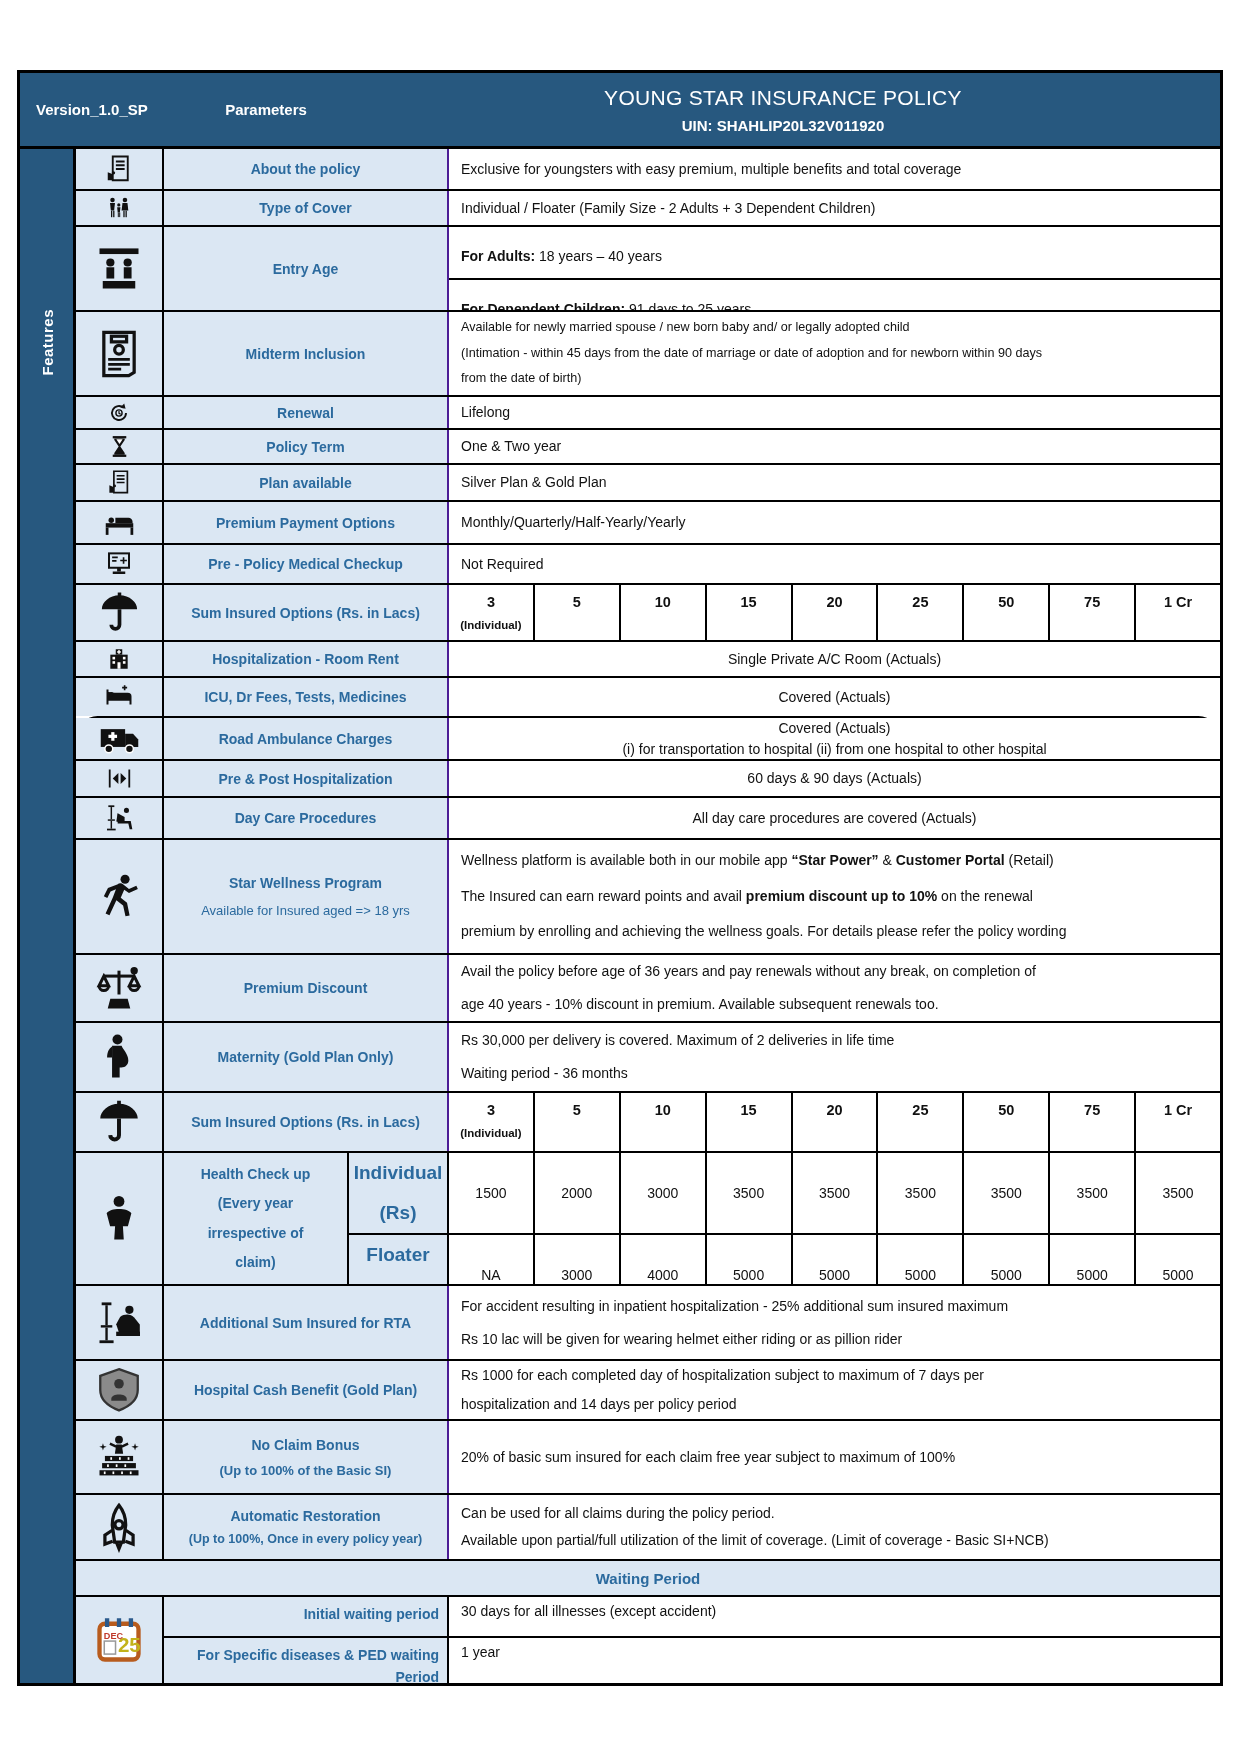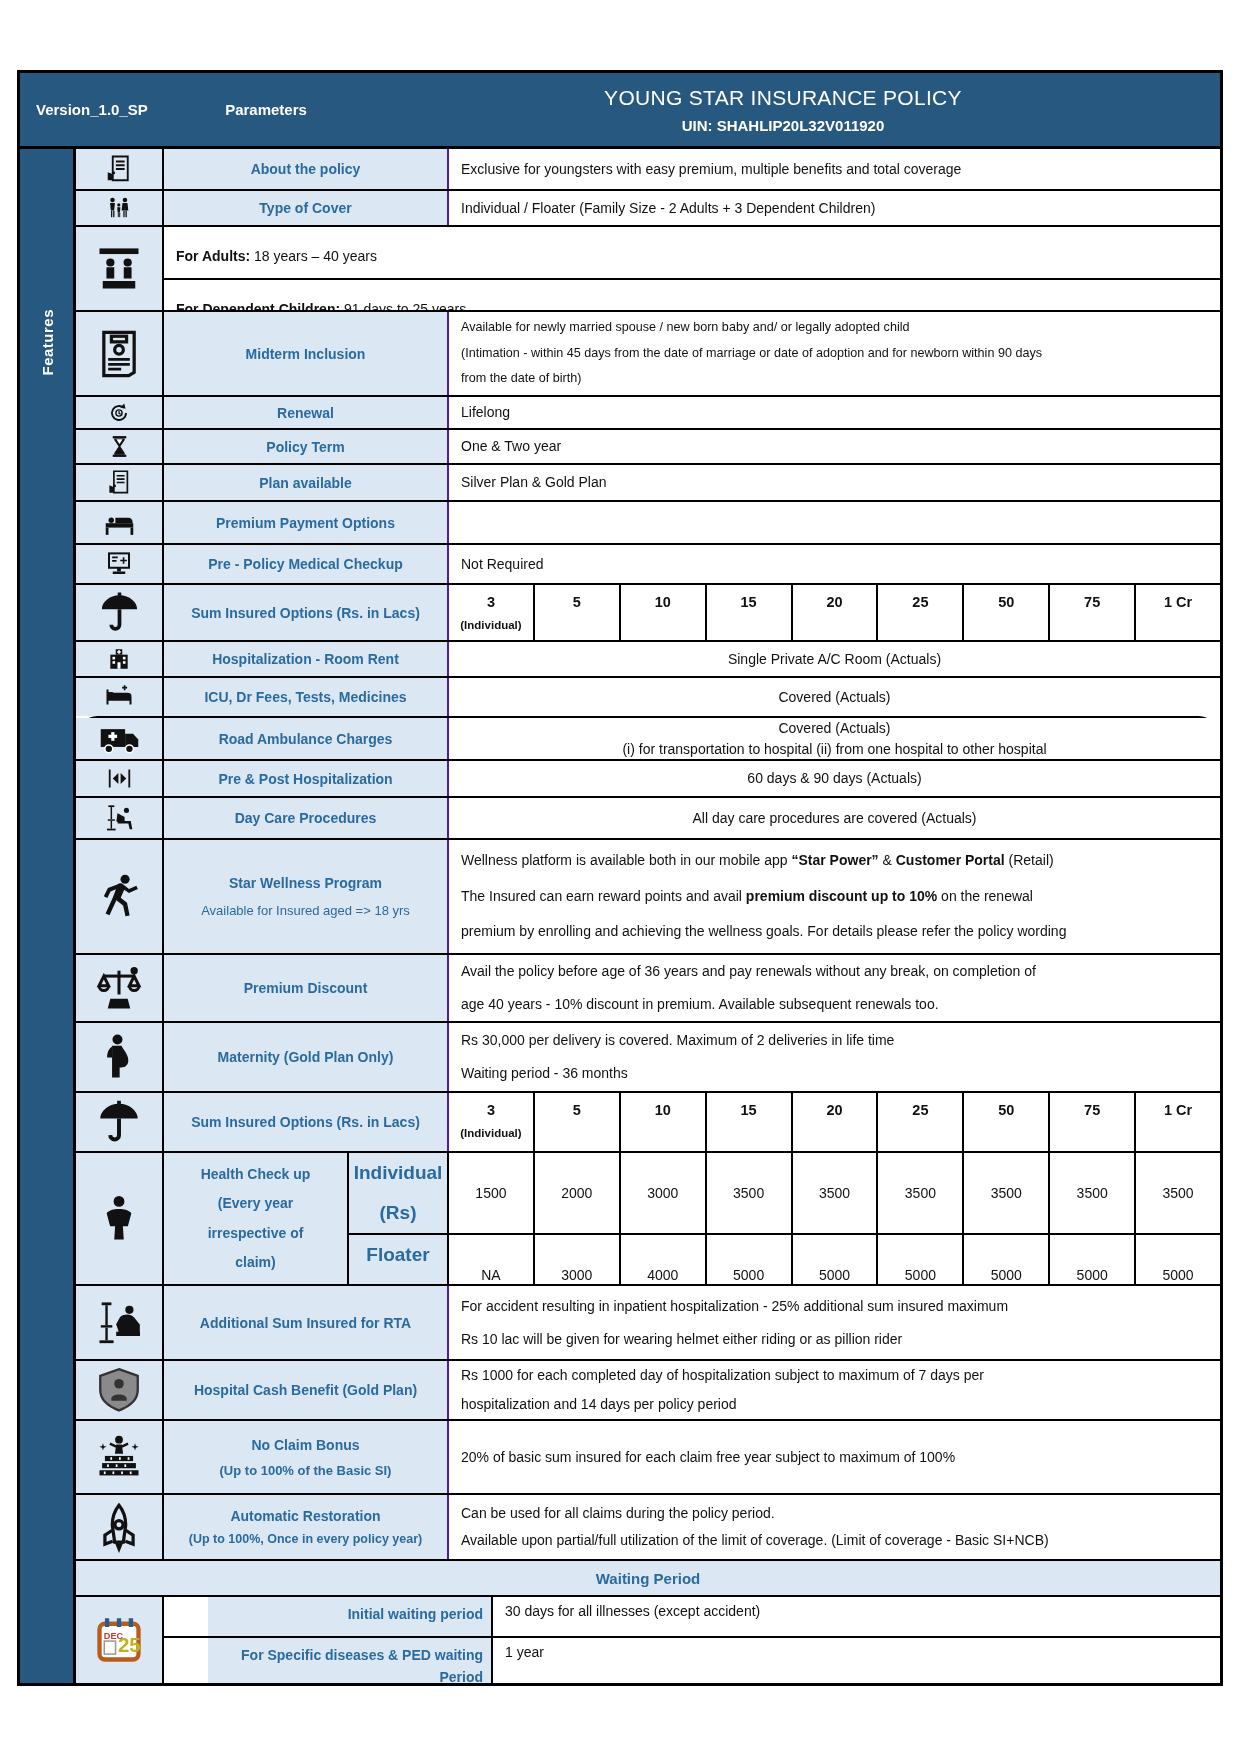--- a/index.html
+++ b/index.html
@@ -49,21 +49,21 @@
   .hc-sub{width:100px;flex:0 0 auto;background:var(--light);border-right:2px solid #000;box-sizing:border-box;display:flex;flex-direction:column;align-items:center;justify-content:center;color:var(--blue);font-weight:bold;font-size:19px;line-height:2.1;}
   .hc-vals{flex:1;display:flex;min-width:0;}
   .hc-val{flex:1;border-right:2px solid #000;box-sizing:border-box;display:flex;align-items:center;justify-content:center;font-size:14px;background:#fff;}
   .hc-val:last-child{border-right:none;}
   .hc-label{width:185px;flex:0 0 auto;background:var(--light);border-right:2px solid #000;box-sizing:border-box;display:flex;flex-direction:column;align-items:center;justify-content:center;color:var(--blue);font-weight:bold;font-size:14px;text-align:center;}
   .hc-label .wrap{width:140px;line-height:2.1;}
   
   .section{flex:1;background:var(--light);display:flex;align-items:center;justify-content:center;color:var(--blue);font-weight:bold;font-size:15px;}
   
   .wt-right{flex:1;display:flex;flex-direction:column;min-width:0;}
-  .wt-row{display:flex;min-width:0;box-sizing:border-box;padding-left:44px;}
+  .wt-row{display:flex;min-width:0;box-sizing:border-box;}
   .wt-row + .wt-row{border-top:2px solid #000;}
   .wt-label{width:285px;flex:0 0 auto;background:var(--light);border-right:2px solid #000;box-sizing:border-box;display:flex;align-items:flex-start;justify-content:flex-end;text-align:right;color:var(--blue);font-weight:bold;font-size:14px;padding:6px 8px 0 4px;line-height:1.6;}
   .wt-content{flex:1;background:#fff;padding:6px 12px 0 12px;font-size:14px;box-sizing:border-box;}
   
   .row-midterm-inclusion .cc{font-size:12.6px;}
   .row-midterm-inclusion .cc p{line-height:2.05;}
   .row-star-wellness-program .cc p{line-height:2.55;}
   .row-premium-discount .cc p{line-height:2.35;}
   .row-maternity .cc p{line-height:2.35;}
   .row-road-ambulance-charges .cc p{line-height:1.5;}
@@ -139,20 +139,23 @@
               <g fill="#111">
                 <rect x="3" y="2.5" width="18" height="2.6"></rect>
                 <circle cx="8" cy="9" r="1.9"></circle>
                 <path d="M6.2 11.2h3.6v5.2H6.2z"></path>
                 <circle cx="16" cy="9" r="1.9"></circle>
                 <path d="M14.2 11.2h3.6v5.2h-3.6z"></path>
                 <path d="M4.5 17.5h15v3.5h-15z"></path>
               </g>
             </svg>
           </div>
+          <div class="pc">
+            <div>Entry Age</div>
+          </div>
           <div class="stackwrap">
             <div class="stk">
               <p><span class="b">For Adults: </span><span>18 years – 40 years</span></p>
             </div>
             <div class="stk">
               <p><span class="b">For Dependent Children: </span><span>91 days to 25 years</span></p>
             </div>
           </div>
         </div>
         <div class="row row-midterm-inclusion" style="height: 85px;">
@@ -234,20 +237,23 @@
                 <rect x="2" y="12.5" width="20" height="3.2"></rect>
                 <rect x="2" y="15.7" width="2" height="5.3"></rect>
                 <rect x="20" y="15.7" width="2" height="5.3"></rect>
                 <circle cx="6" cy="10.3" r="2"></circle>
                 <path d="M9 8.5h9.5a3 3 0 0 1 3 3v1H9z"></path>
               </g>
             </svg>
           </div>
           <div class="pc">
             <div>Premium Payment Options</div>
+          </div>
+          <div class="cc">
+            <p><span>Monthly/Quarterly/Half-Yearly/Yearly</span></p>
           </div>
         </div>
         <div class="row row-pre-policy-medical-checkup" style="height: 40px;">
           <div class="ic">
             <svg viewBox="0 0 24 24" width="30" height="30">
               <g fill="none" stroke="#111" stroke-width="1.6">
                 <rect x="4" y="3.5" width="16" height="11.5"></rect>
               </g>
               <g fill="#111">
                 <rect x="10.5" y="15" width="3" height="3"></rect>

